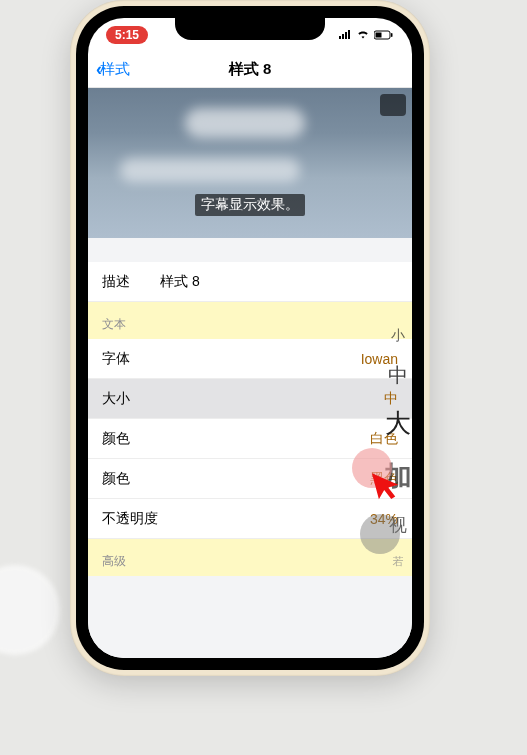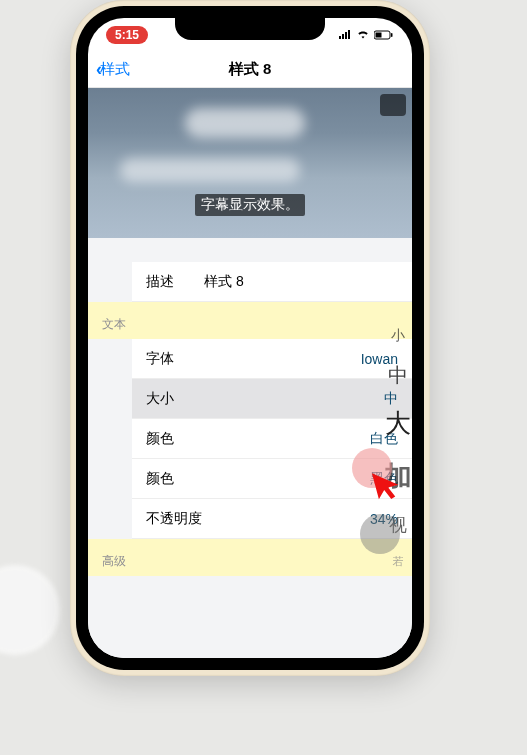--- a/index.html
+++ b/index.html
@@ -146,25 +146,24 @@
     background: #fef9c3;
   }
   .row {
     background: #fff;
     min-height: 40px;
     display: flex;
     align-items: center;
     padding: 0 14px;
     border-bottom: 1px solid #ededed;
     font-size: 14px;
-    margin-left: 44px;
   }
   .row.selected { background: #e3e3e5; }
   .row .label { color: #000; }
-  .row .value { margin-left: auto; color: #0c4a6e; font-size: 14px; }
+  .row .value { margin-left: auto; color: #a16207; font-size: 14px; }
   .row .desc-inline { margin-left: 30px; color: #000; }
   .gap { height: 24px; background: #f3f4f6; }
 
   .picker {
     position: absolute;
     right: -6px;
     top: 300px;
     width: 40px;
     height: 260px;
     display: flex;

